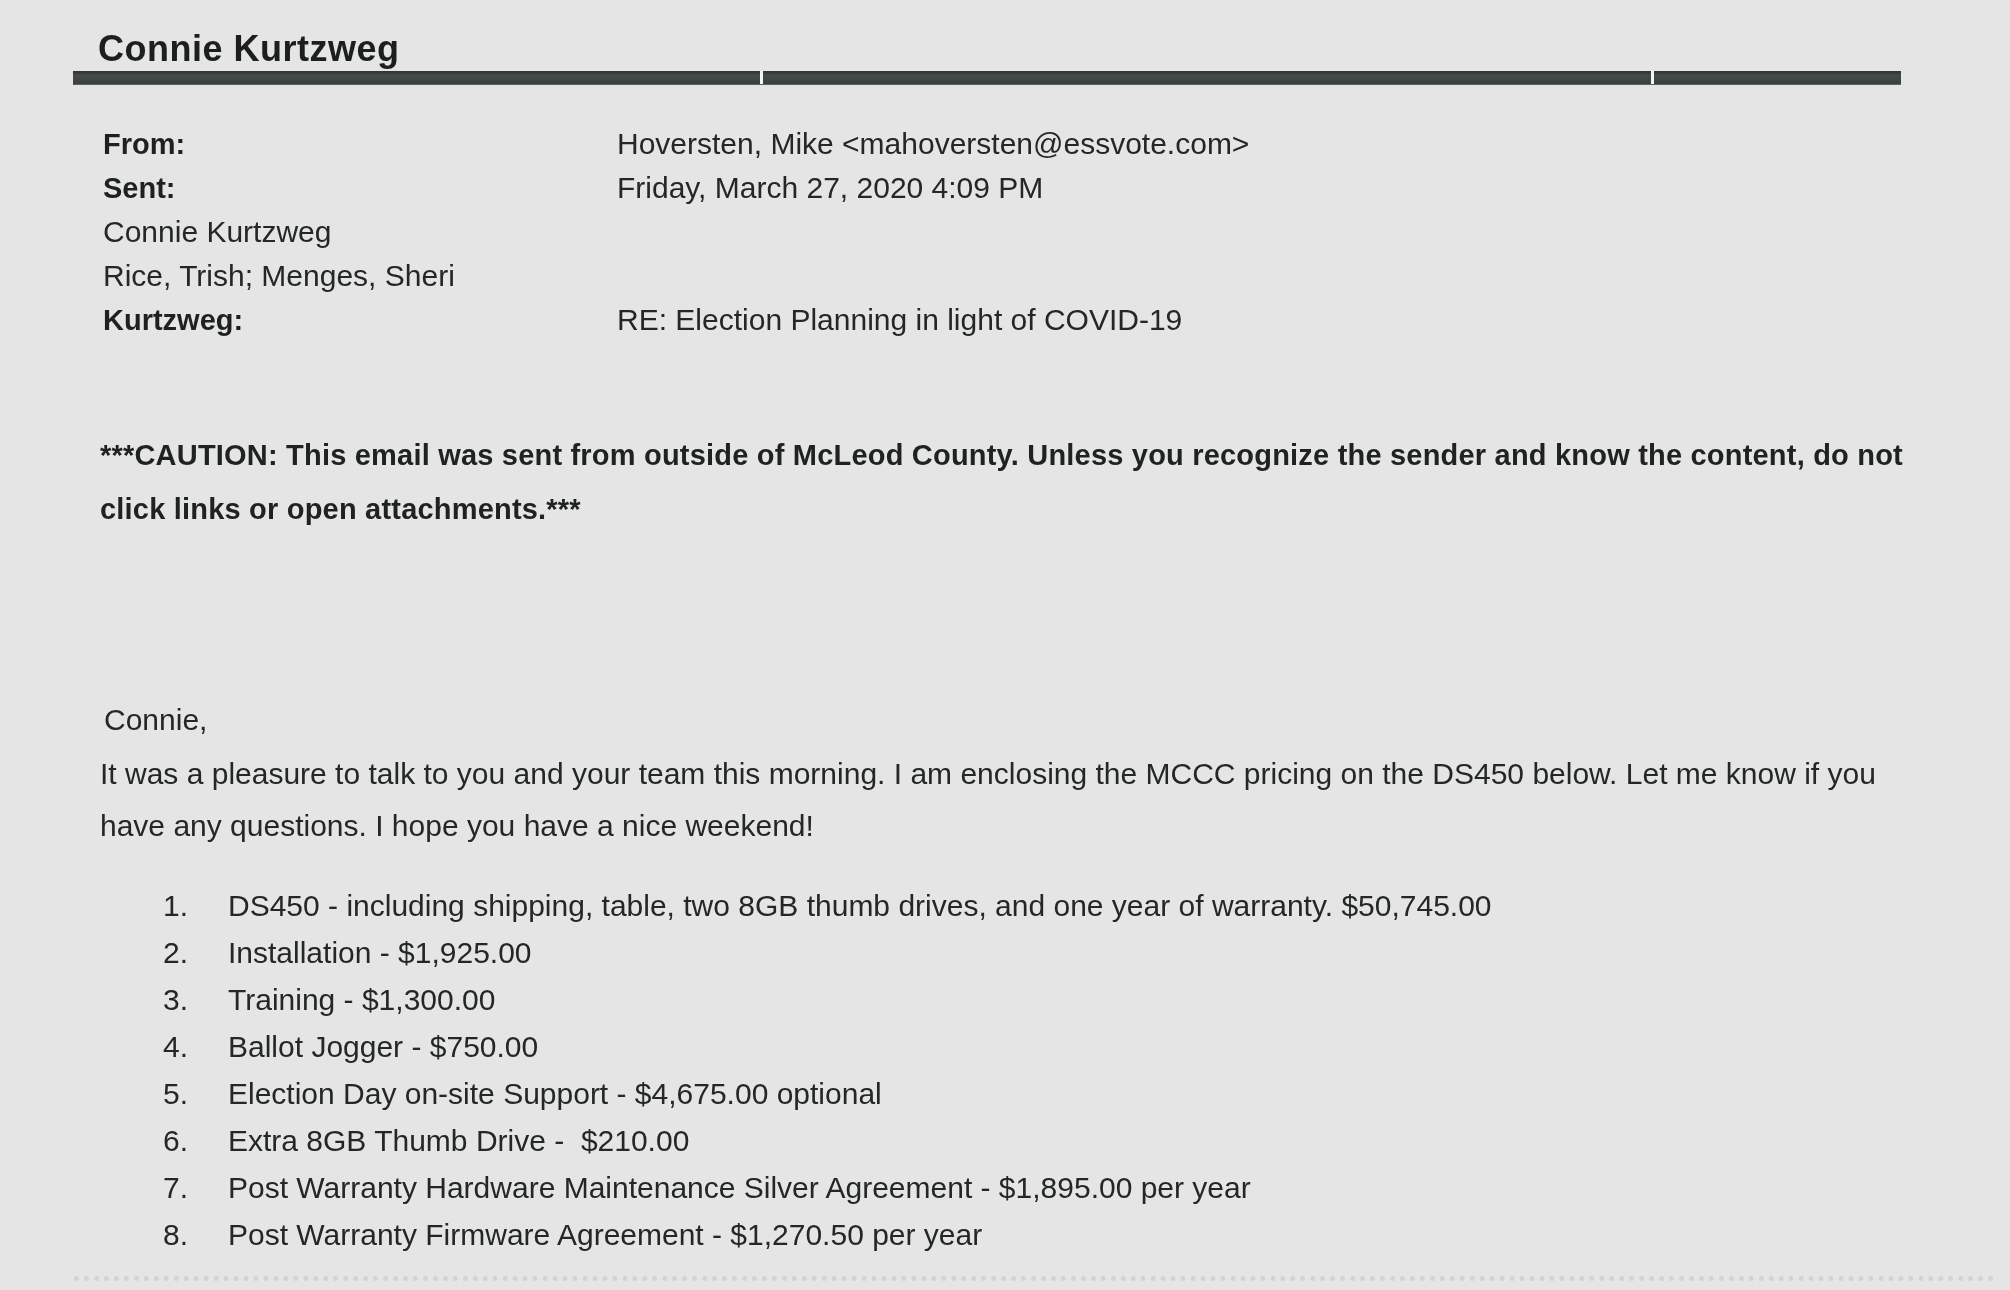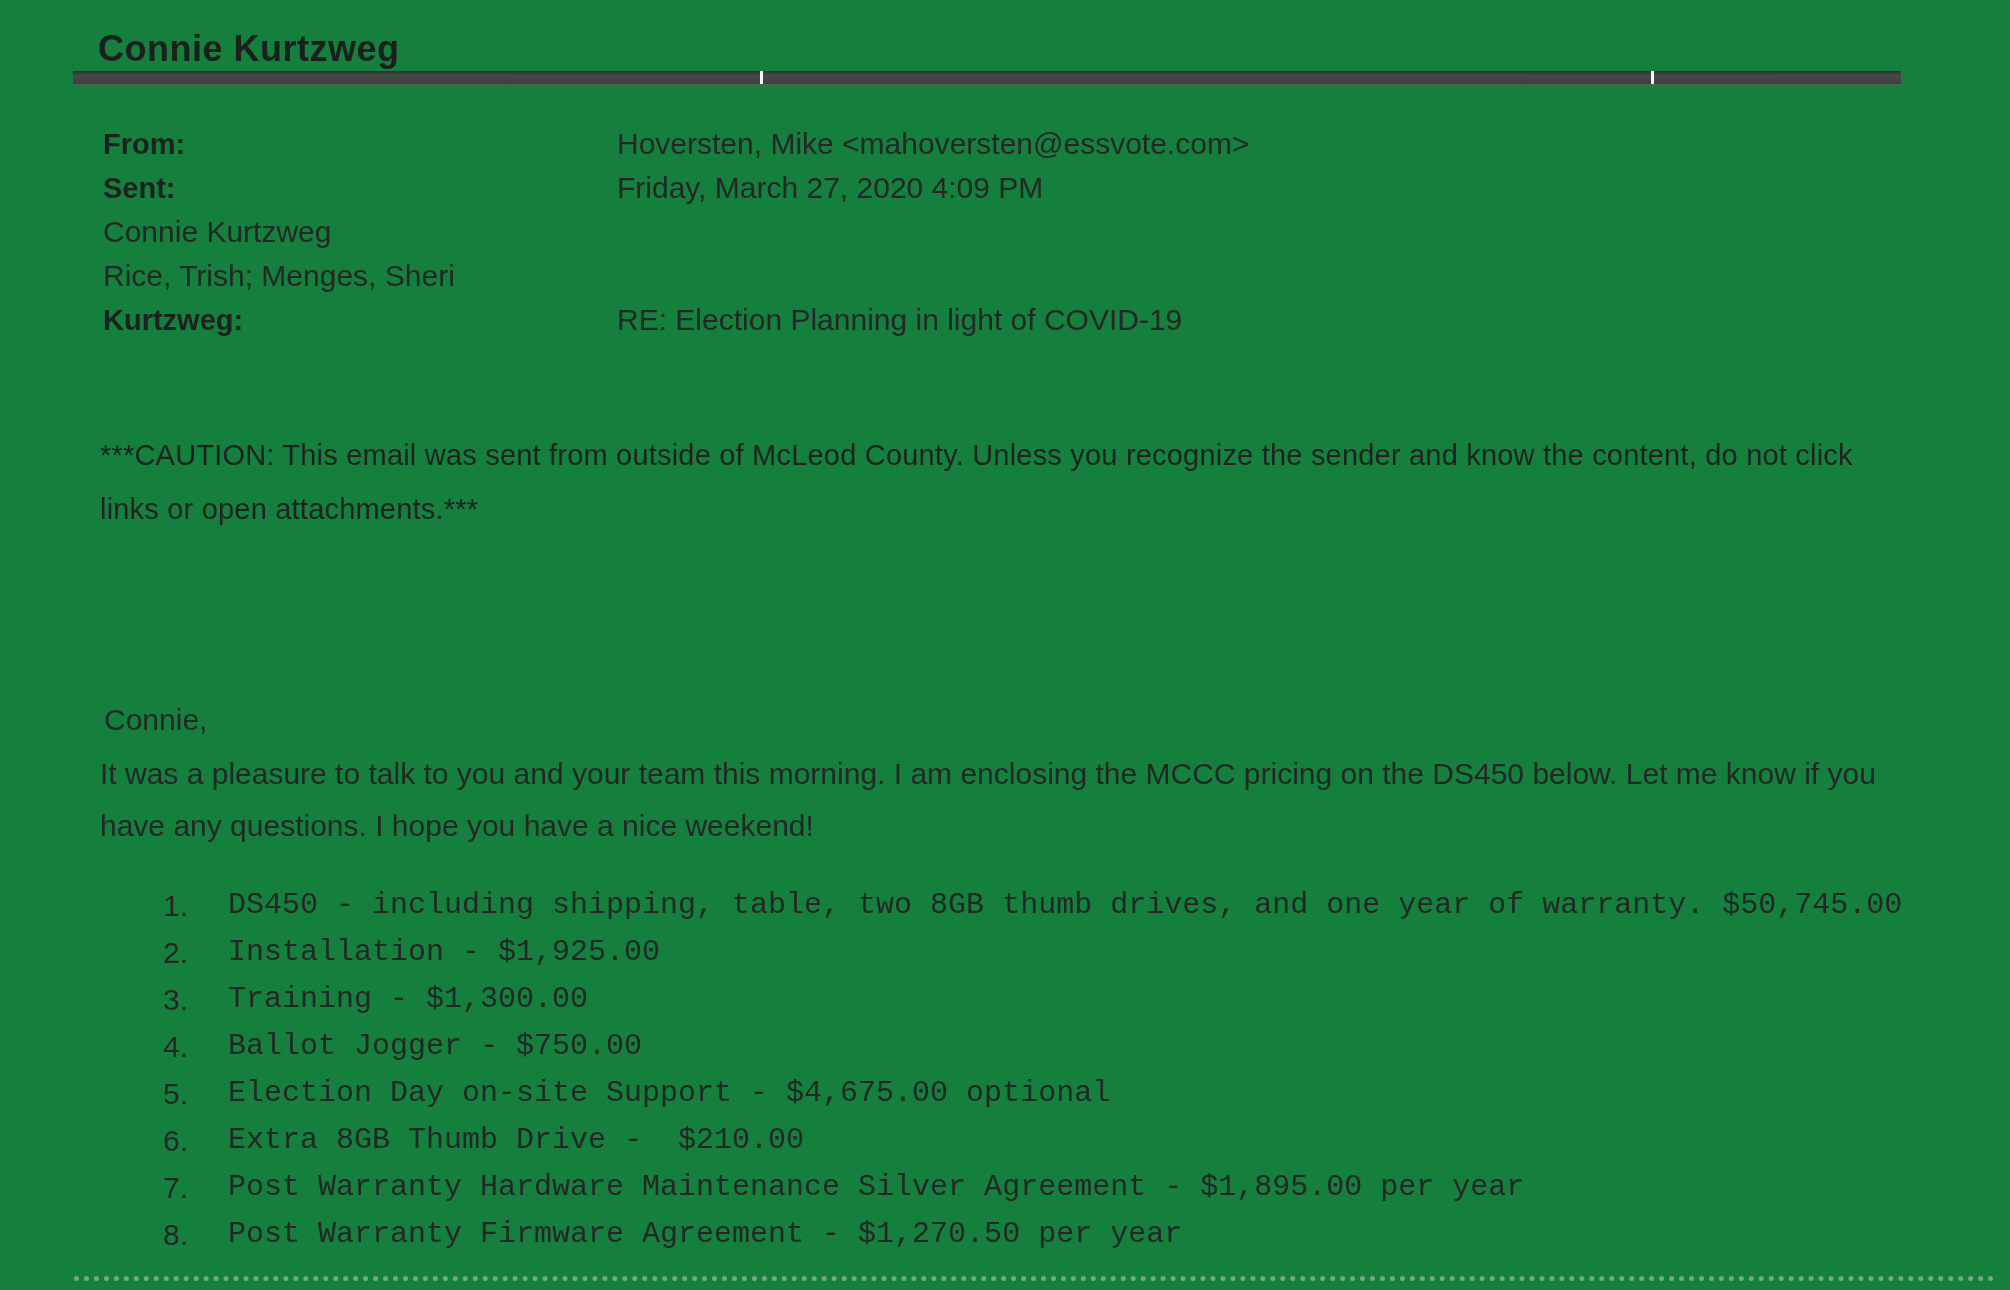--- a/index.html
+++ b/index.html
@@ -1,20 +1,20 @@
 <!DOCTYPE html>
 <html><head>
 <meta charset="utf-8">
 <style>
   html, body { margin: 0; padding: 0; background: #ffffff; }
   .page {
     position: relative;
     width: 2010px;
     height: 1290px;
-    background: #15803d;
+    background: #e5e5e5;
     font-family: "Liberation Sans", sans-serif;
     color: #212524;
     overflow: hidden;
   }
   .doc-title {
     position: absolute;
     left: 98px;
     top: 28px;
     margin: 0;
     font-size: 36px;
@@ -63,21 +63,21 @@
     color: #232726;
     white-space: nowrap;
   }
   .caution-banner {
     position: absolute;
     left: 100px;
     top: 428px;
     width: 1810px;
     margin: 0;
     font-size: 29px;
-    font-weight: normal;
+    font-weight: bold;
     line-height: 54px;
     letter-spacing: 0.2px;
     color: #1e2221;
   }
   .greeting {
     position: absolute;
     left: 100px;
     top: 699px;
     margin: 4px;
     font-size: 30px;
@@ -97,21 +97,21 @@
   .pricing-list {
     position: absolute;
     left: 163px;
     top: 882px;
     font-size: 30px;
     line-height: 47px;
     color: #232726;
   }
   .list-item { display: flex; }
   .item-num { width: 65px; flex-shrink: 0; }
-  .item-text { white-space: pre-wrap; font-family: Liberation Mono, monospace; }
+  .item-text { white-space: pre-wrap; }
   .bottom-divider {
     position: absolute;
     left: 74px;
     top: 1276px;
     width: 1921px;
     height: 0;
     border-top: 5px dotted #c3c7c6;
     opacity: 0.55;
   }
 </style>

